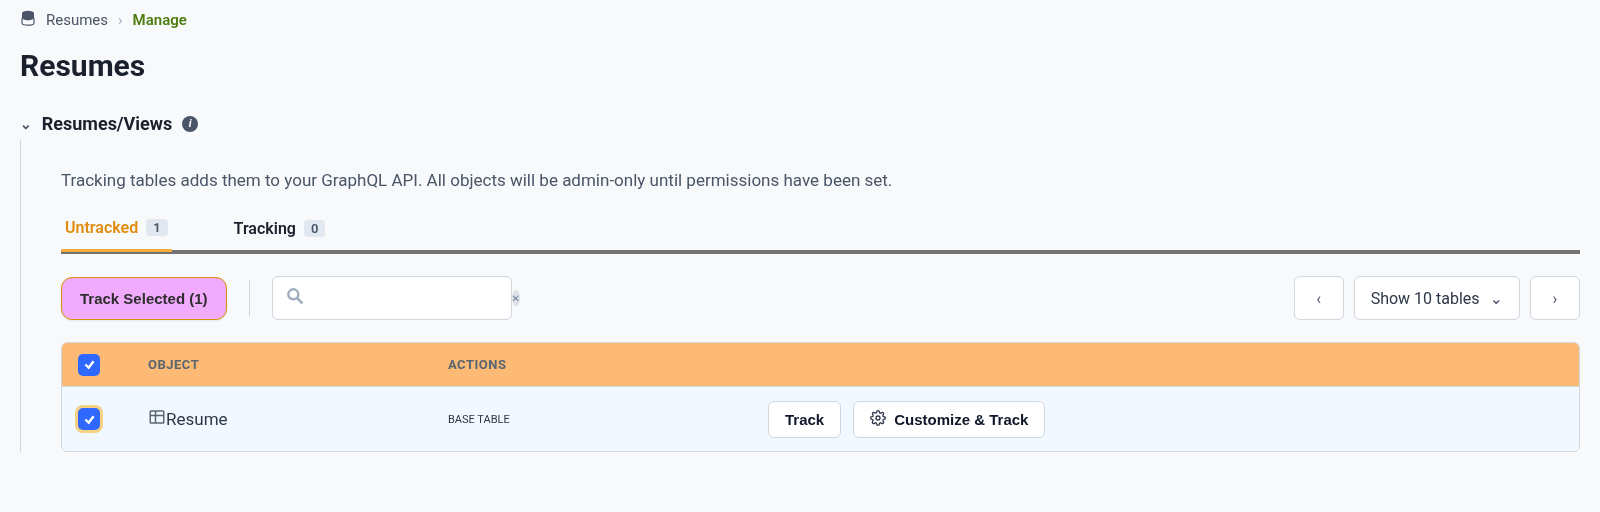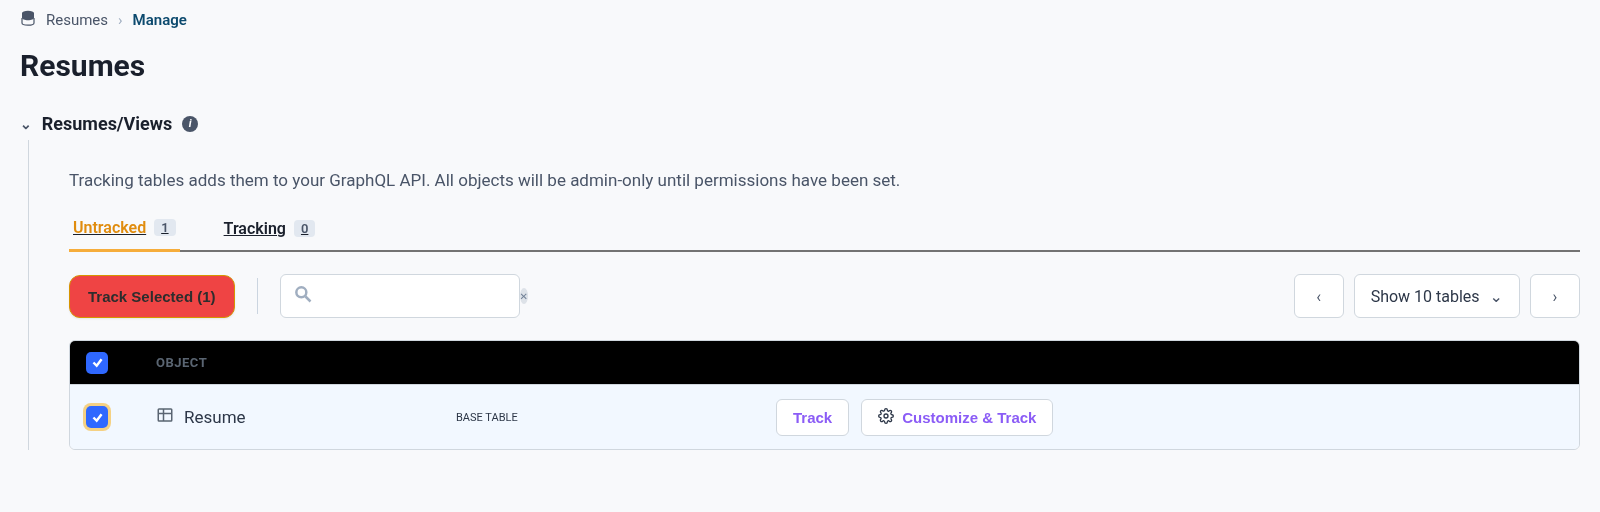--- a/index.html
+++ b/index.html
@@ -14,21 +14,21 @@
     .breadcrumb {
       display: flex;
       align-items: center;
       gap: 10px;
       font-size: 15px;
       color: #4a5568;
       margin-bottom: 18px;
     }
     .breadcrumb .db-icon svg { width: 16px; height: 16px; fill: #4a5568; }
     .breadcrumb .crumb-link { color: #4a5568; cursor: pointer; }
-    .breadcrumb .crumb-current { color: #0c4a6e; font-weight: 600; }
+    .breadcrumb .crumb-current { color: #4d7c0f; font-weight: 600; }
     .breadcrumb .chevron { color: #a0aec0; }
     .page-title {
       font-size: 30px;
       font-weight: 700;
       color: #1a202c;
       margin-bottom: 30px;
     }
     .section-header {
       display: flex;
       align-items: center;
@@ -47,34 +47,32 @@
       color: white;
       align-items: center;
       justify-content: center;
       font-size: 11px;
       font-weight: 700;
       font-style: italic;
     }
     .section-body {
       border-left: 1px solid #d0d7de;
       padding-left: 40px;
-      margin-left: 8px;
       padding-top: 30px;
     }
     .description {
       font-size: 17px;
       color: #4a5568;
       margin-bottom: 28px;
     }
     .tabs {
       display: flex;
-      gap: 40px;
-      border-bottom: 2px solid #737373;
+      gap: 58px;
+      border-bottom: 4px solid #737373;
       margin-bottom: 22px;
-      text-decoration: underline;
     }
     .tab {
       display: flex;
       align-items: center;
       gap: 8px;
       padding: 0 4px 12px 4px;
       cursor: pointer;
       font-size: 16px;
       font-weight: 600;
     }
@@ -91,21 +89,21 @@
       color: #4a5568;
       font-weight: 600;
     }
     .toolbar {
       display: flex;
       align-items: center;
       gap: 22px;
       margin-bottom: 22px;
     }
     .track-selected-btn {
-      background: #ef4444;
+      background: #f0abfc;
       border: 1px solid #d69500;
       border-radius: 11px;
       padding: 12px 18px;
       font-size: 15px;
       font-weight: 600;
       color: #2d2d2d;
       cursor: pointer;
       box-shadow: 0 1px 2px rgba(0,0,0,0.08);
     }
     .toolbar .divider {
@@ -161,21 +159,21 @@
       border: 1px solid #d0d7de;
       border-radius: 6px;
       overflow: hidden;
     }
     .thead, .trow {
       display: grid;
       grid-template-columns: 70px 300px 320px 1fr;
       align-items: center;
     }
     .thead {
-      background: #000000;
+      background: #fdba74;
       border-bottom: 1px solid #d0d7de;
       height: 44px;
       padding: 0 16px;
       font-size: 13px;
       font-weight: 700;
       letter-spacing: 0.5px;
       color: #5a6572;
     }
     .trow {
       background: #f2f8ff;
@@ -188,34 +186,34 @@
       display: flex; align-items: center; justify-content: center;
       cursor: pointer;
     }
     .checkbox.header-cb { background: #2f68ff; }
     .checkbox.row-cb {
       background: #2f68ff;
       box-shadow: 0 0 0 3px rgba(247,183,49,0.6);
     }
     .checkbox svg { width: 13px; height: 13px; stroke: white; stroke-width: 3; fill: none; }
     .object-cell {
-      display: flex; align-items: center; gap: 10px;
+      display: flex; align-items: center; 
       font-size: 17px; color: #2d3748;
     }
     .object-cell .tbl-icon { color: #5a6572; }
     .type-cell { font-size: 11px; color: #2d3748; }
     .actions-cell { display: flex; gap: 12px; }
     .btn {
       background: white;
       border: 1px solid #d0d7de;
       border-radius: 6px;
       padding: 8px 16px;
       font-size: 15px;
       font-weight: 600;
-      color: #8b5cf6;
+      color: #0f172a;
       cursor: pointer;
       display: flex;
       align-items: center;
       gap: 8px;
       text-align: center;
     }
   </style>
 </head>
 <body>
 
@@ -284,20 +282,21 @@
   <div class="table">
     <div class="thead">
       <div>
         <div class="checkbox header-cb">
           <svg viewBox="0 0 16 16">
               <polyline points="3,8 7,12 13,4"></polyline>
             </svg>
         </div>
       </div>
       <div>OBJECT</div>
+      <div>ACTIONS</div>
     </div>
     <div class="trow">
       <div>
         <div class="checkbox row-cb">
           <svg viewBox="0 0 16 16">
               <polyline points="3,8 7,12 13,4"></polyline>
             </svg>
         </div>
       </div>
       <div class="object-cell">

